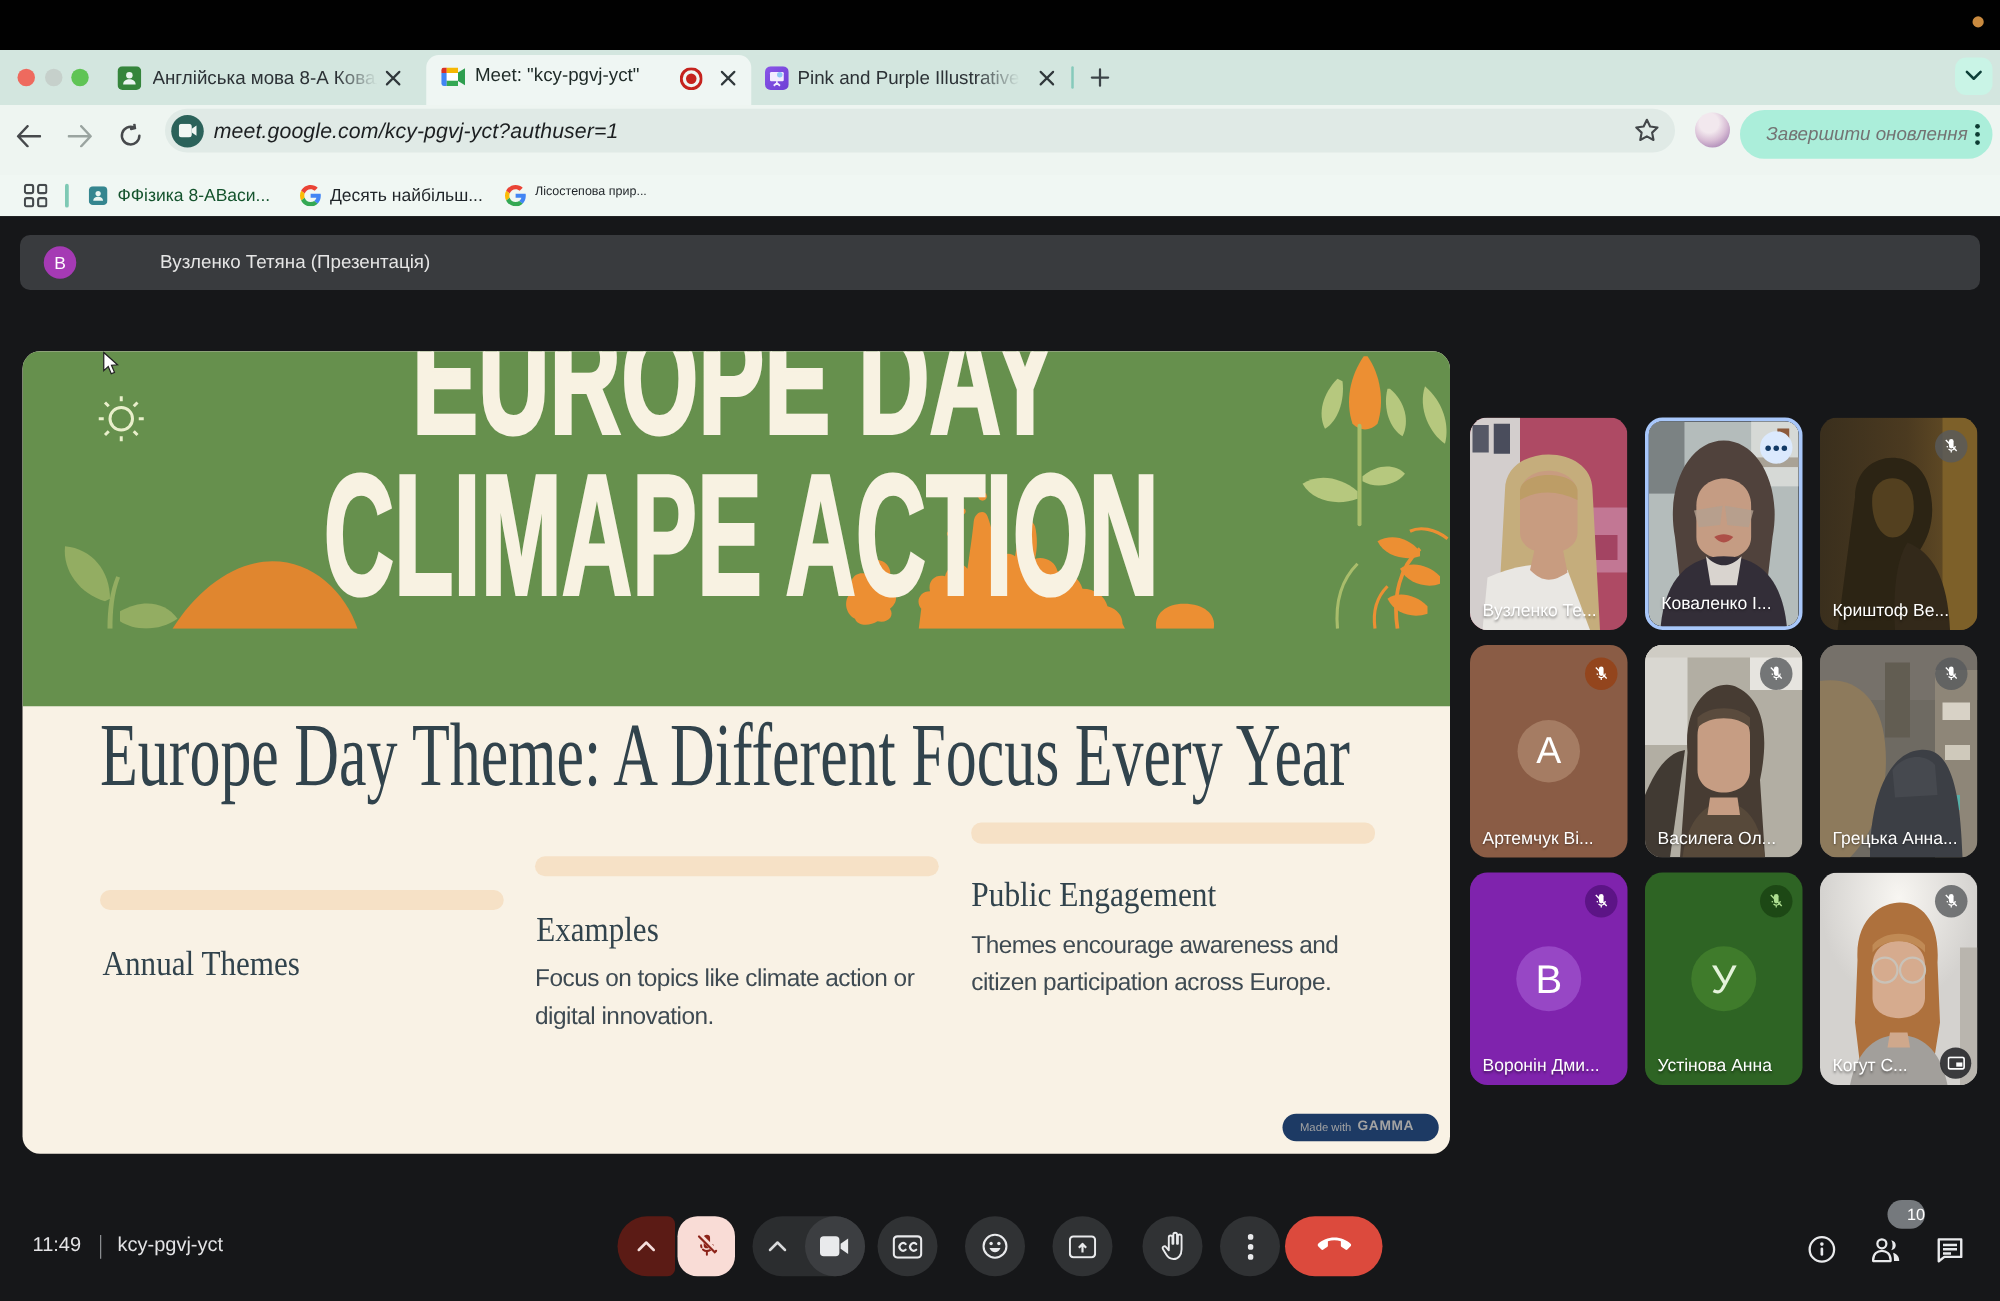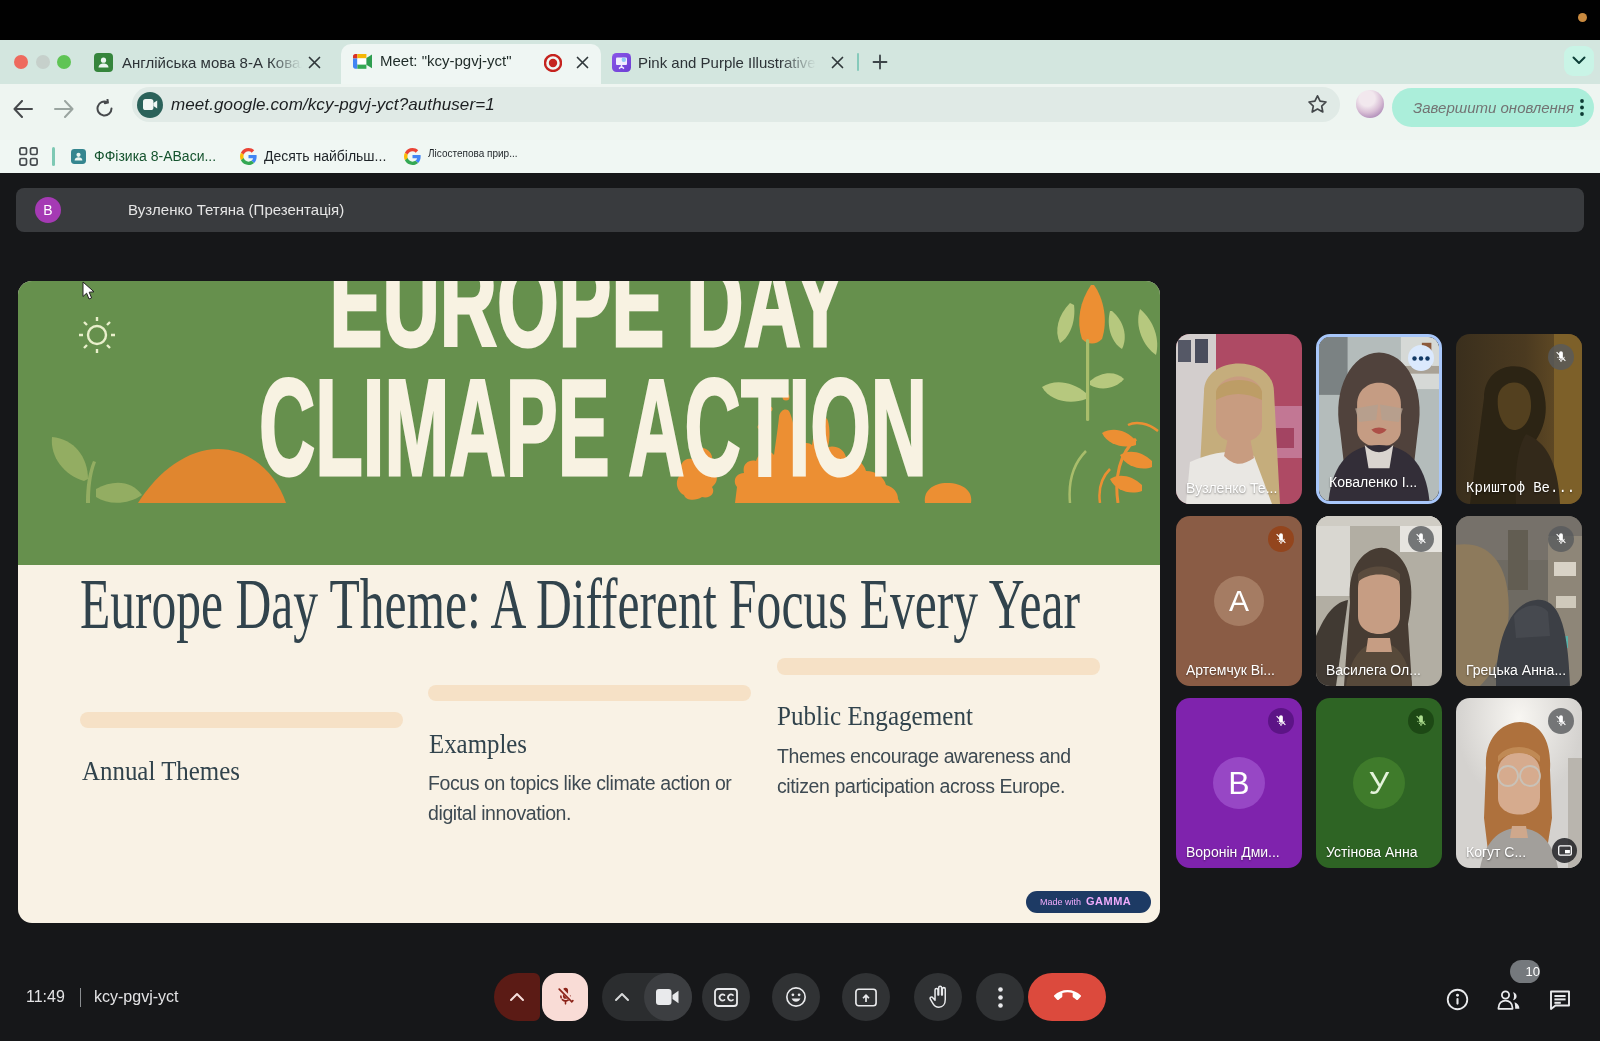--- a/index.html
+++ b/index.html
@@ -221,21 +221,21 @@
     <div style="position:absolute;left:410px;top:404px;width:323px;height:16px;border-radius:8px;background:#f6e1c6;"></div>
     <div style="position:absolute;left:759px;top:377px;width:323px;height:17px;border-radius:8px;background:#f6e1c6;"></div>
     <svg width="1142" height="260" viewBox="0 0 1142 260" style="position:absolute;left:0;top:420px;">
       <text x="64" y="79" textLength="158" lengthAdjust="spacingAndGlyphs" font-family="Liberation Serif" font-size="28" fill="#31434c">Annual Themes</text>
       <text x="411" y="52" textLength="98" lengthAdjust="spacingAndGlyphs" font-family="Liberation Serif" font-size="28" fill="#31434c">Examples</text>
       <text x="759" y="24" textLength="196" lengthAdjust="spacingAndGlyphs" font-family="Liberation Serif" font-size="28" fill="#31434c">Public Engagement</text>
     </svg>
     <div style="position:absolute;left:410px;top:487px;width:330px;font-size:19.5px;letter-spacing:-0.4px;line-height:30px;color:#3e4a52;">Focus on topics like climate action or digital innovation.</div>
     <div style="position:absolute;left:759px;top:460px;width:330px;font-size:19.5px;letter-spacing:-0.4px;line-height:30px;color:#3e4a52;">Themes encourage awareness and citizen participation across Europe.</div>
 
-    <div style="position:absolute;left:1008px;top:610px;width:125px;height:22px;border-radius:11px;background:#1d3a64;color:#f0abfc;padding-left:20px;">
+    <div style="position:absolute;left:1008px;top:610px;width:125px;height:22px;border-radius:11px;background:#1d3a64;color:#a3a3a3;padding-left:20px;">
       <span style="position:absolute;left:14px;top:6px;font-size:9px;">Made with</span>
       <span style="position:absolute;left:60px;top:4px;font-size:11px;font-weight:bold;letter-spacing:0.5px;">GAMMA</span>
     </div>
 
     <svg style="position:absolute;left:64px;top:0px;" width="14" height="20" viewBox="0 0 14 20">
       <path d="M1 1 L1 15.5 L4.6 12.2 L7 18 L9.6 16.9 L7.2 11.2 L12 10.8 Z" fill="#fff" stroke="#222" stroke-width="1"></path>
     </svg>
   </div>
 
   <div class="tile" style="left:1176px;top:334px;">
@@ -274,21 +274,21 @@
     <div class="tname" style="left:10px;bottom:11px;">Коваленко І...</div>
     <div style="position:absolute;right:5px;top:8px;width:26px;height:26px;border-radius:50%;background:#dbe9fd;">
       <svg style="position:absolute;left:4px;top:10.5px;" width="18" height="5" viewBox="0 0 18 5">
           <circle cx="2.5" cy="2.5" r="2.2" fill="#123a66"></circle>
           <circle cx="9" cy="2.5" r="2.2" fill="#123a66"></circle>
           <circle cx="15.5" cy="2.5" r="2.2" fill="#123a66"></circle>
         </svg>
     </div>
   </div>
 
-  <div class="tile" style="left:1456px;top:334px;font-family:Liberation Mono, monospace;">
+  <div class="tile" style="left:1456px;top:334px;">
     <svg width="126" height="170" viewBox="0 0 126 170">
       <defs>
           <linearGradient id="t3g" x1="0" y1="0" x2="1" y2="0">
             <stop offset="0" stop-color="#3a2f1d"></stop>
             <stop offset="0.55" stop-color="#4b3a20"></stop>
             <stop offset="1" stop-color="#6e5427"></stop>
           </linearGradient>
         </defs>
       <rect width="126" height="170" fill="url(#t3g)"></rect>
       <rect x="98" y="0" width="28" height="170" fill="#7d6029"></rect>

